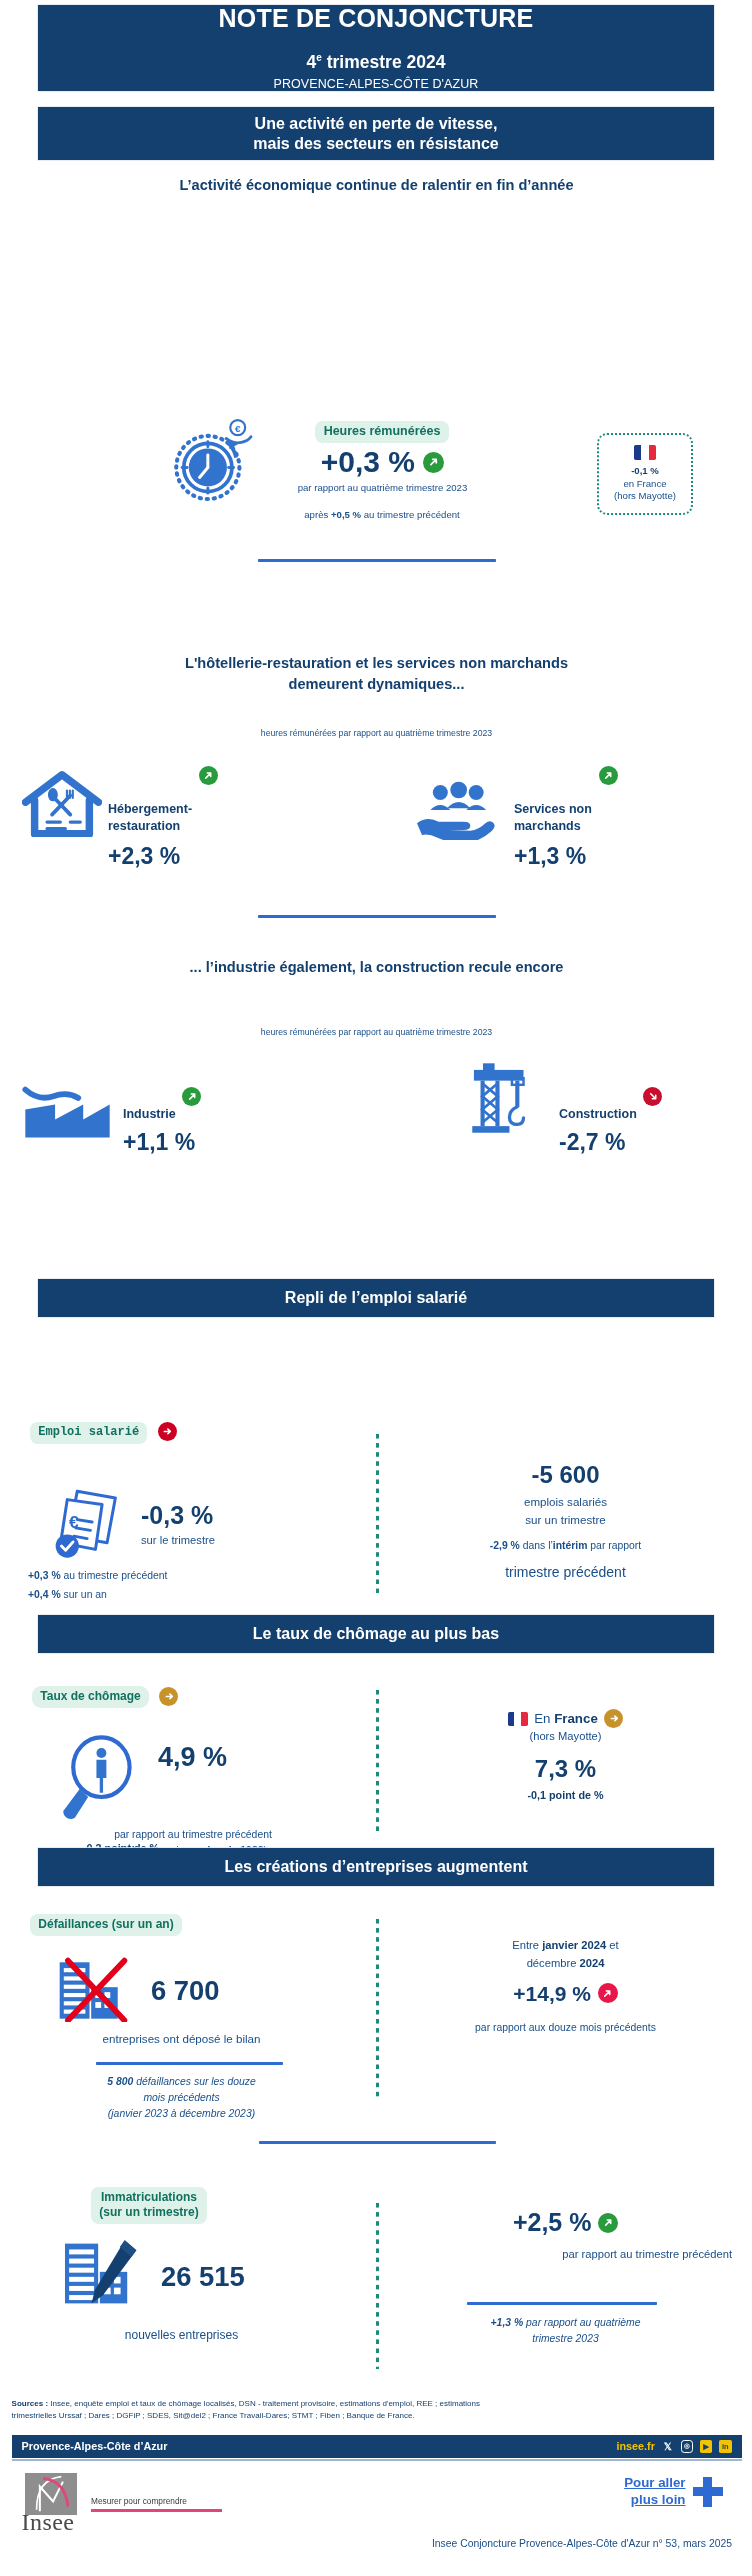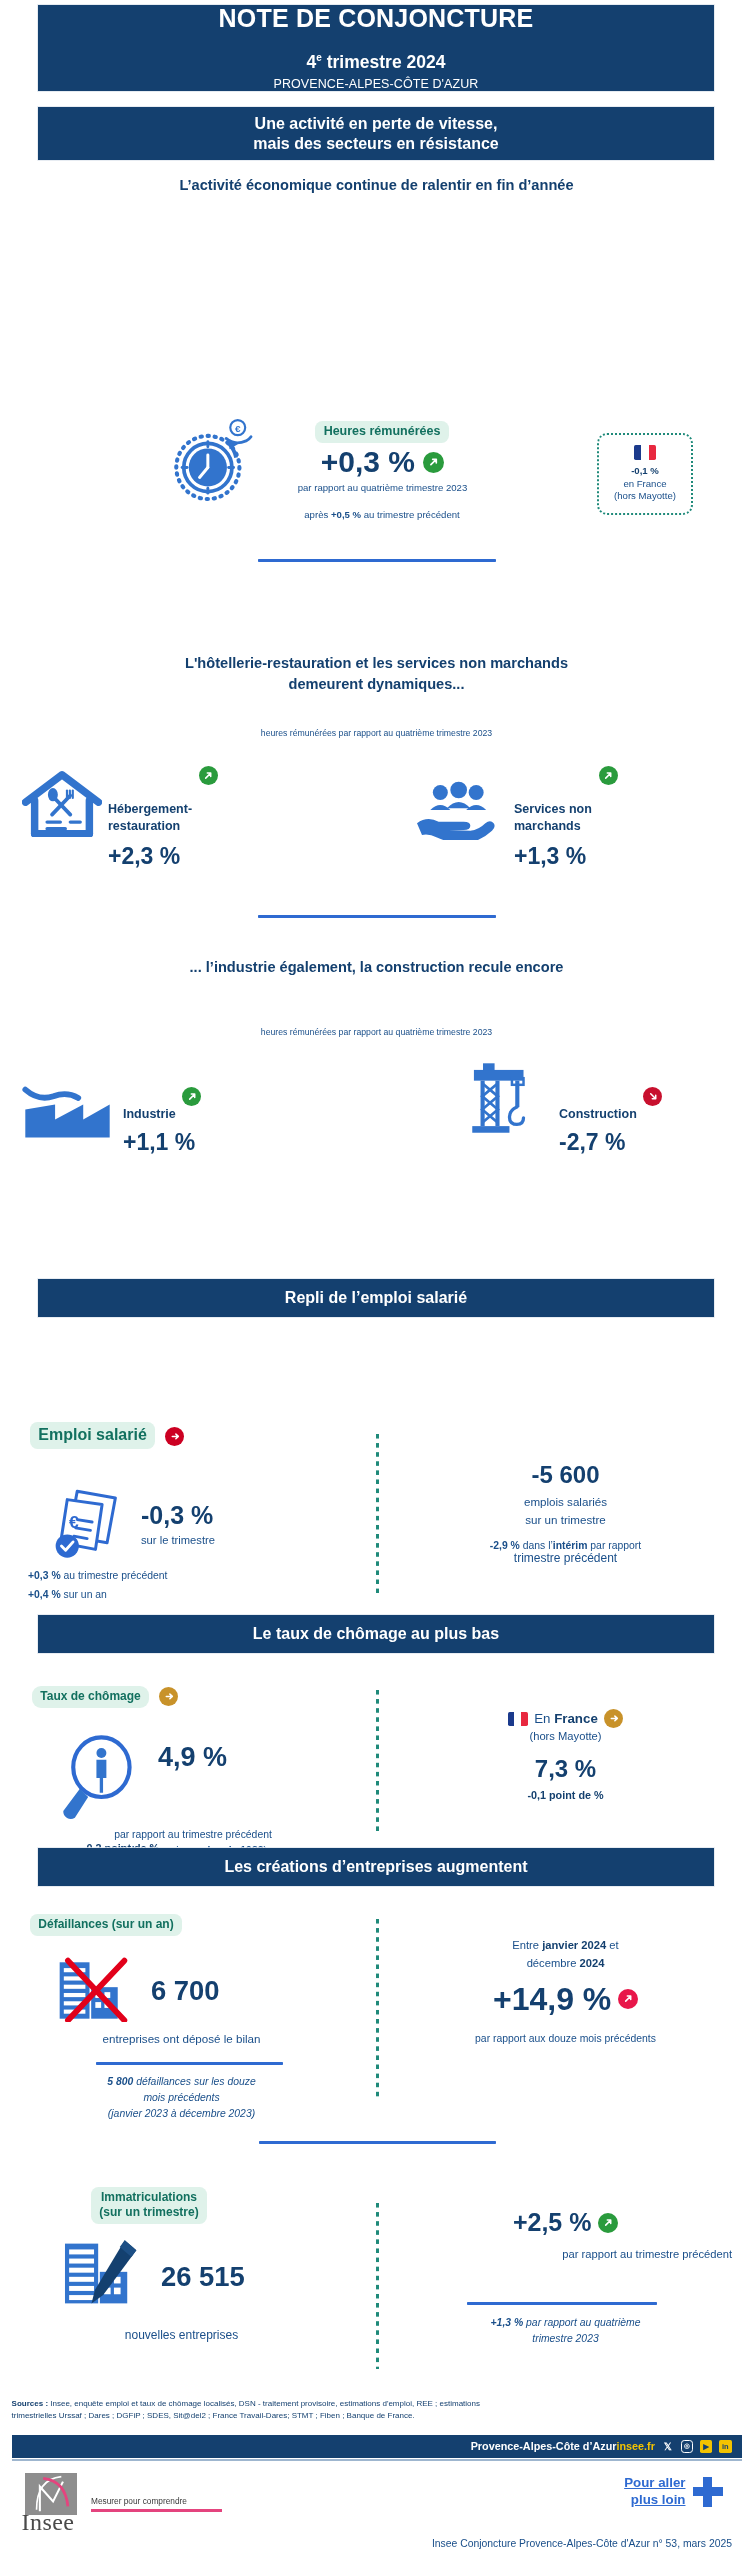--- a/index.html
+++ b/index.html
@@ -118,21 +118,21 @@
 
   
   .sources{
     position:absolute;left:11.6px;top:2398px;width:730px;
     font-size:8px;color:var(--navy);line-height:1.45;
   }
   .sources b{font-weight:bold;}
   .footbar{
     position:absolute;left:11.6px;top:2435px;width:730px;height:22.5px;
     background:var(--navy);display:flex;align-items:center;
-    justify-content:flex-end;padding:0 10px;
+    justify-content:space-between;padding:0 10px;
   }
   .footbar .region{color:#fff;font-weight:bold;font-size:10.8px;}
   .footbar .right{display:flex;align-items:center;gap:6.7px;}
   .footbar .site{color:#f3c300;font-weight:bold;font-size:10.8px;}
   .soc{width:12.5px;height:12.5px;display:inline-flex;align-items:center;justify-content:center;font-size:8.3px;font-weight:bold;border-radius:1.7px;}
   .soc.x{color:#fff;background:transparent;font-size:10px;}
   .soc.ig{color:#fff;border:1.2px solid #fff;border-radius:3.3px;font-size:6.7px;}
   .soc.yt{background:#f3c300;color:var(--navy);font-size:7.5px;}
   .soc.li{background:#f3c300;color:var(--navy);font-size:7.5px;}
   .footrule{position:absolute;left:11.6px;top:2459px;width:730px;height:1.7px;background:#9fb6cf;}
@@ -360,21 +360,21 @@
     <div class="big" style="font-size:23px;margin-top:10px;">-2,7 %</div>
   </div>
 
   <div class="banner" id="banner-emploi">
     <div class="btxt">Repli de l’emploi salarié</div>
   </div>
 
   <div class="vdots" style="left:376px;top:1434px;height:159px;"></div>
 
   <div style="position:absolute;left:30px;top:1422px;">
-    <span class="chip" style="font-size:16px;">Emploi salarié</span>
+    <span class="chip" style="font-size:12px;font-family:Liberation Mono, monospace;">Emploi salarié</span>
     <span class="badge flat-red" style="width:19px;height:19px;margin-left:6.7px;vertical-align:middle;">
       <svg width="10.8" height="10.8" viewBox="0 0 14 14">
           <path d="M3 7 H10.2 M7.6 4 L10.8 7 L7.6 10" fill="none" stroke="#fff" stroke-width="2" stroke-linecap="round" stroke-linejoin="round"></path>
         </svg>
     </span>
   </div>
 
   <div style="position:absolute;left:52px;top:1488px;">
     <svg class="ic" width="72" height="73" viewBox="0 0 86 88">
       <path d="M30 4 L76 12 L66 66 L20 58 Z" fill="#fff" stroke="#2e6ad1" stroke-width="3.6" stroke-linejoin="round"></path>
@@ -402,21 +402,21 @@
     <b>+0,4 %</b><span> sur un an</span>
   </div>
 
   <div style="position:absolute;left:399px;top:1463px;width:333px;text-align:center;">
     <div class="big" style="font-size:24px;">-5 600</div>
     <div class="note" style="font-size:11.6px;margin-top:8.3px;">emplois salariés</div>
     <div class="note" style="font-size:11.6px;margin-top:5px;">sur un trimestre</div>
     <div class="note" style="font-size:10.4px;margin-top:14px;">
       <b>-2,9 %</b><span> dans l’</span><b>intérim</b><span> par rapport</span>
     </div>
-    <div class="note" style="font-size:12px;margin-top:0;">trimestre précédent</div>
+    <div class="note" style="font-size:14px;margin-top:13px;">trimestre précédent</div>
   </div>
 
   <div class="banner" id="banner-chomage">
     <div class="btxt">Le taux de chômage au plus bas</div>
   </div>
 
   <div class="vdots" style="left:376px;top:1690px;height:141px;"></div>
 
   <div style="position:absolute;left:32px;top:1686px;">
     <span class="chip" style="font-size:12px;border-radius:9px;">Taux de chômage</span>
@@ -513,21 +513,21 @@
     <span>mois précédents</span><br>
     <span>(janvier 2023 à décembre 2023)</span>
   </div>
 
   <div style="position:absolute;left:399px;top:1937px;width:333px;text-align:center;">
     <div class="note" style="font-size:11.2px;line-height:1.6;">
       <span>Entre </span><b style="color:var(--navy);">janvier 2024</b><span> et</span><br>
       <span>décembre </span><b style="color:var(--navy);">2024</b>
     </div>
     <div style="display:flex;align-items:center;justify-content:center;gap:6.7px;margin-top:10px;">
-      <span class="big" style="font-size:32px;">+14,9 %</span>
+      <span class="big" style="font-size:21px;">+14,9 %</span>
       <span class="badge up-red" style="width:20px;height:20px;">
         <svg width="10.8" height="10.8" viewBox="0 0 14 14">
             <path d="M3.5 10.5 L10 4 M5.6 4 H10 V8.4" fill="none" stroke="#fff" stroke-width="2" stroke-linecap="round" stroke-linejoin="round"></path>
           </svg>
       </span>
     </div>
     <div class="note" style="font-size:10.4px;margin-top:18.3px;">par rapport aux douze mois précédents</div>
   </div>
 
   <div class="divider" style="left:259px;top:2141px;width:237px;"></div>

